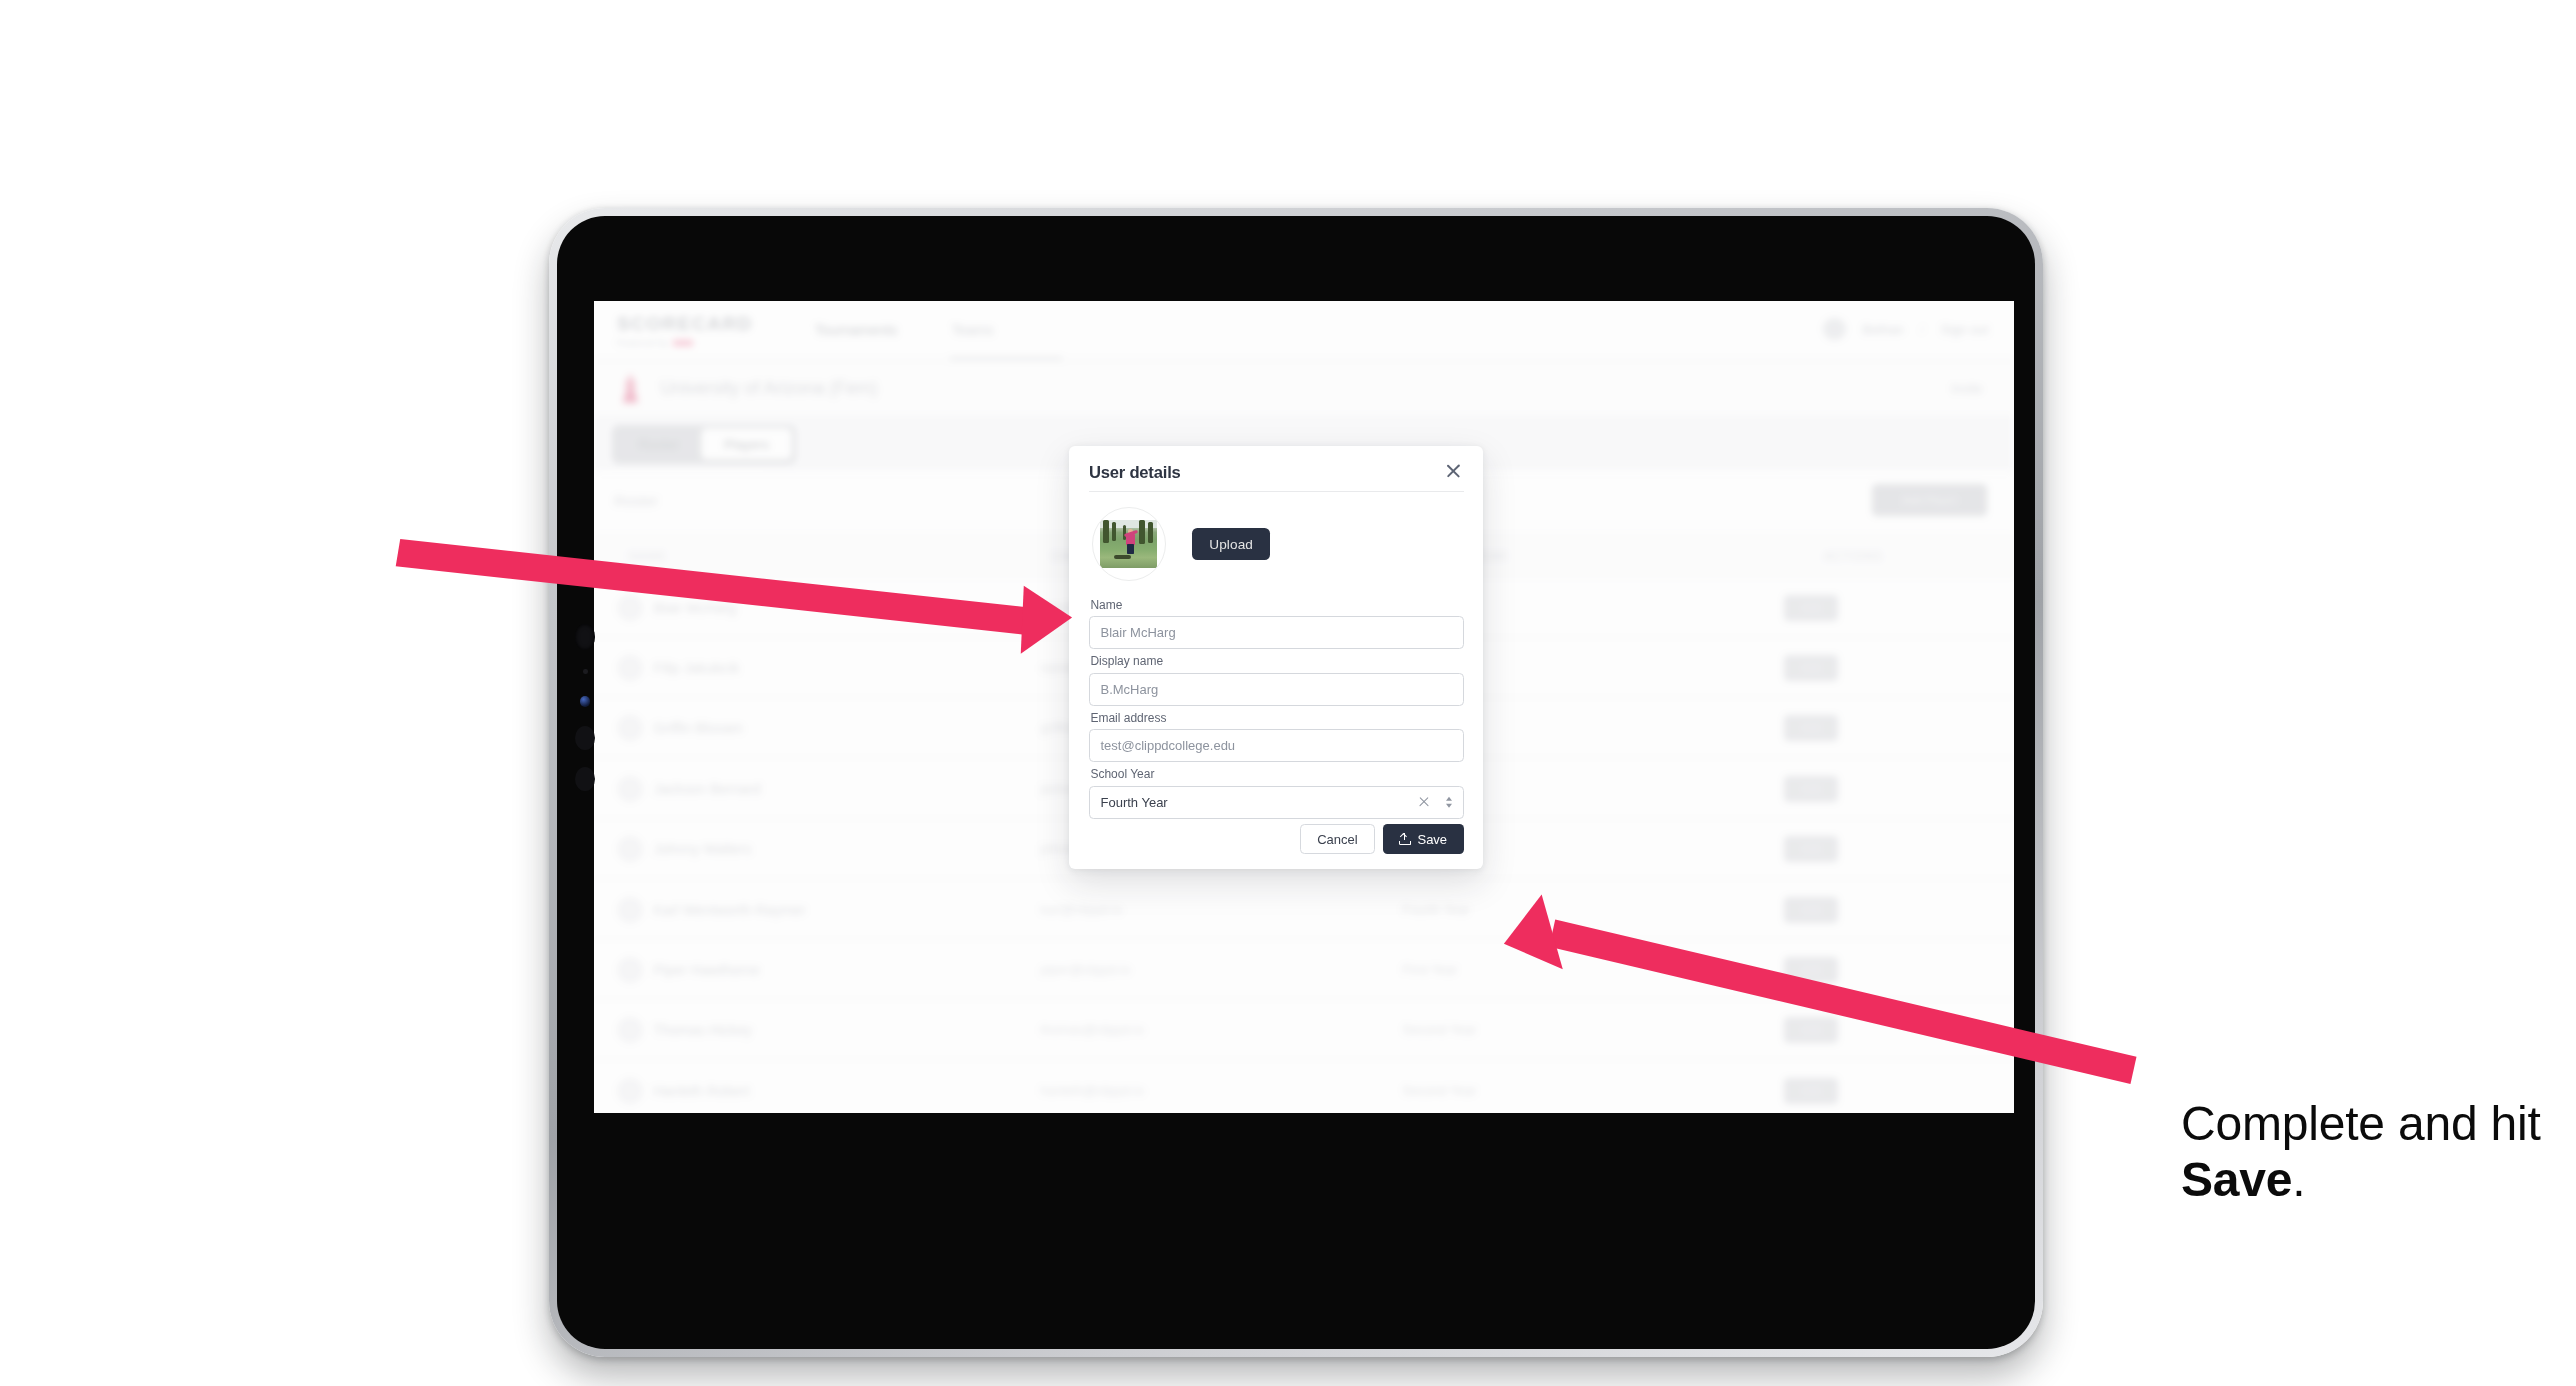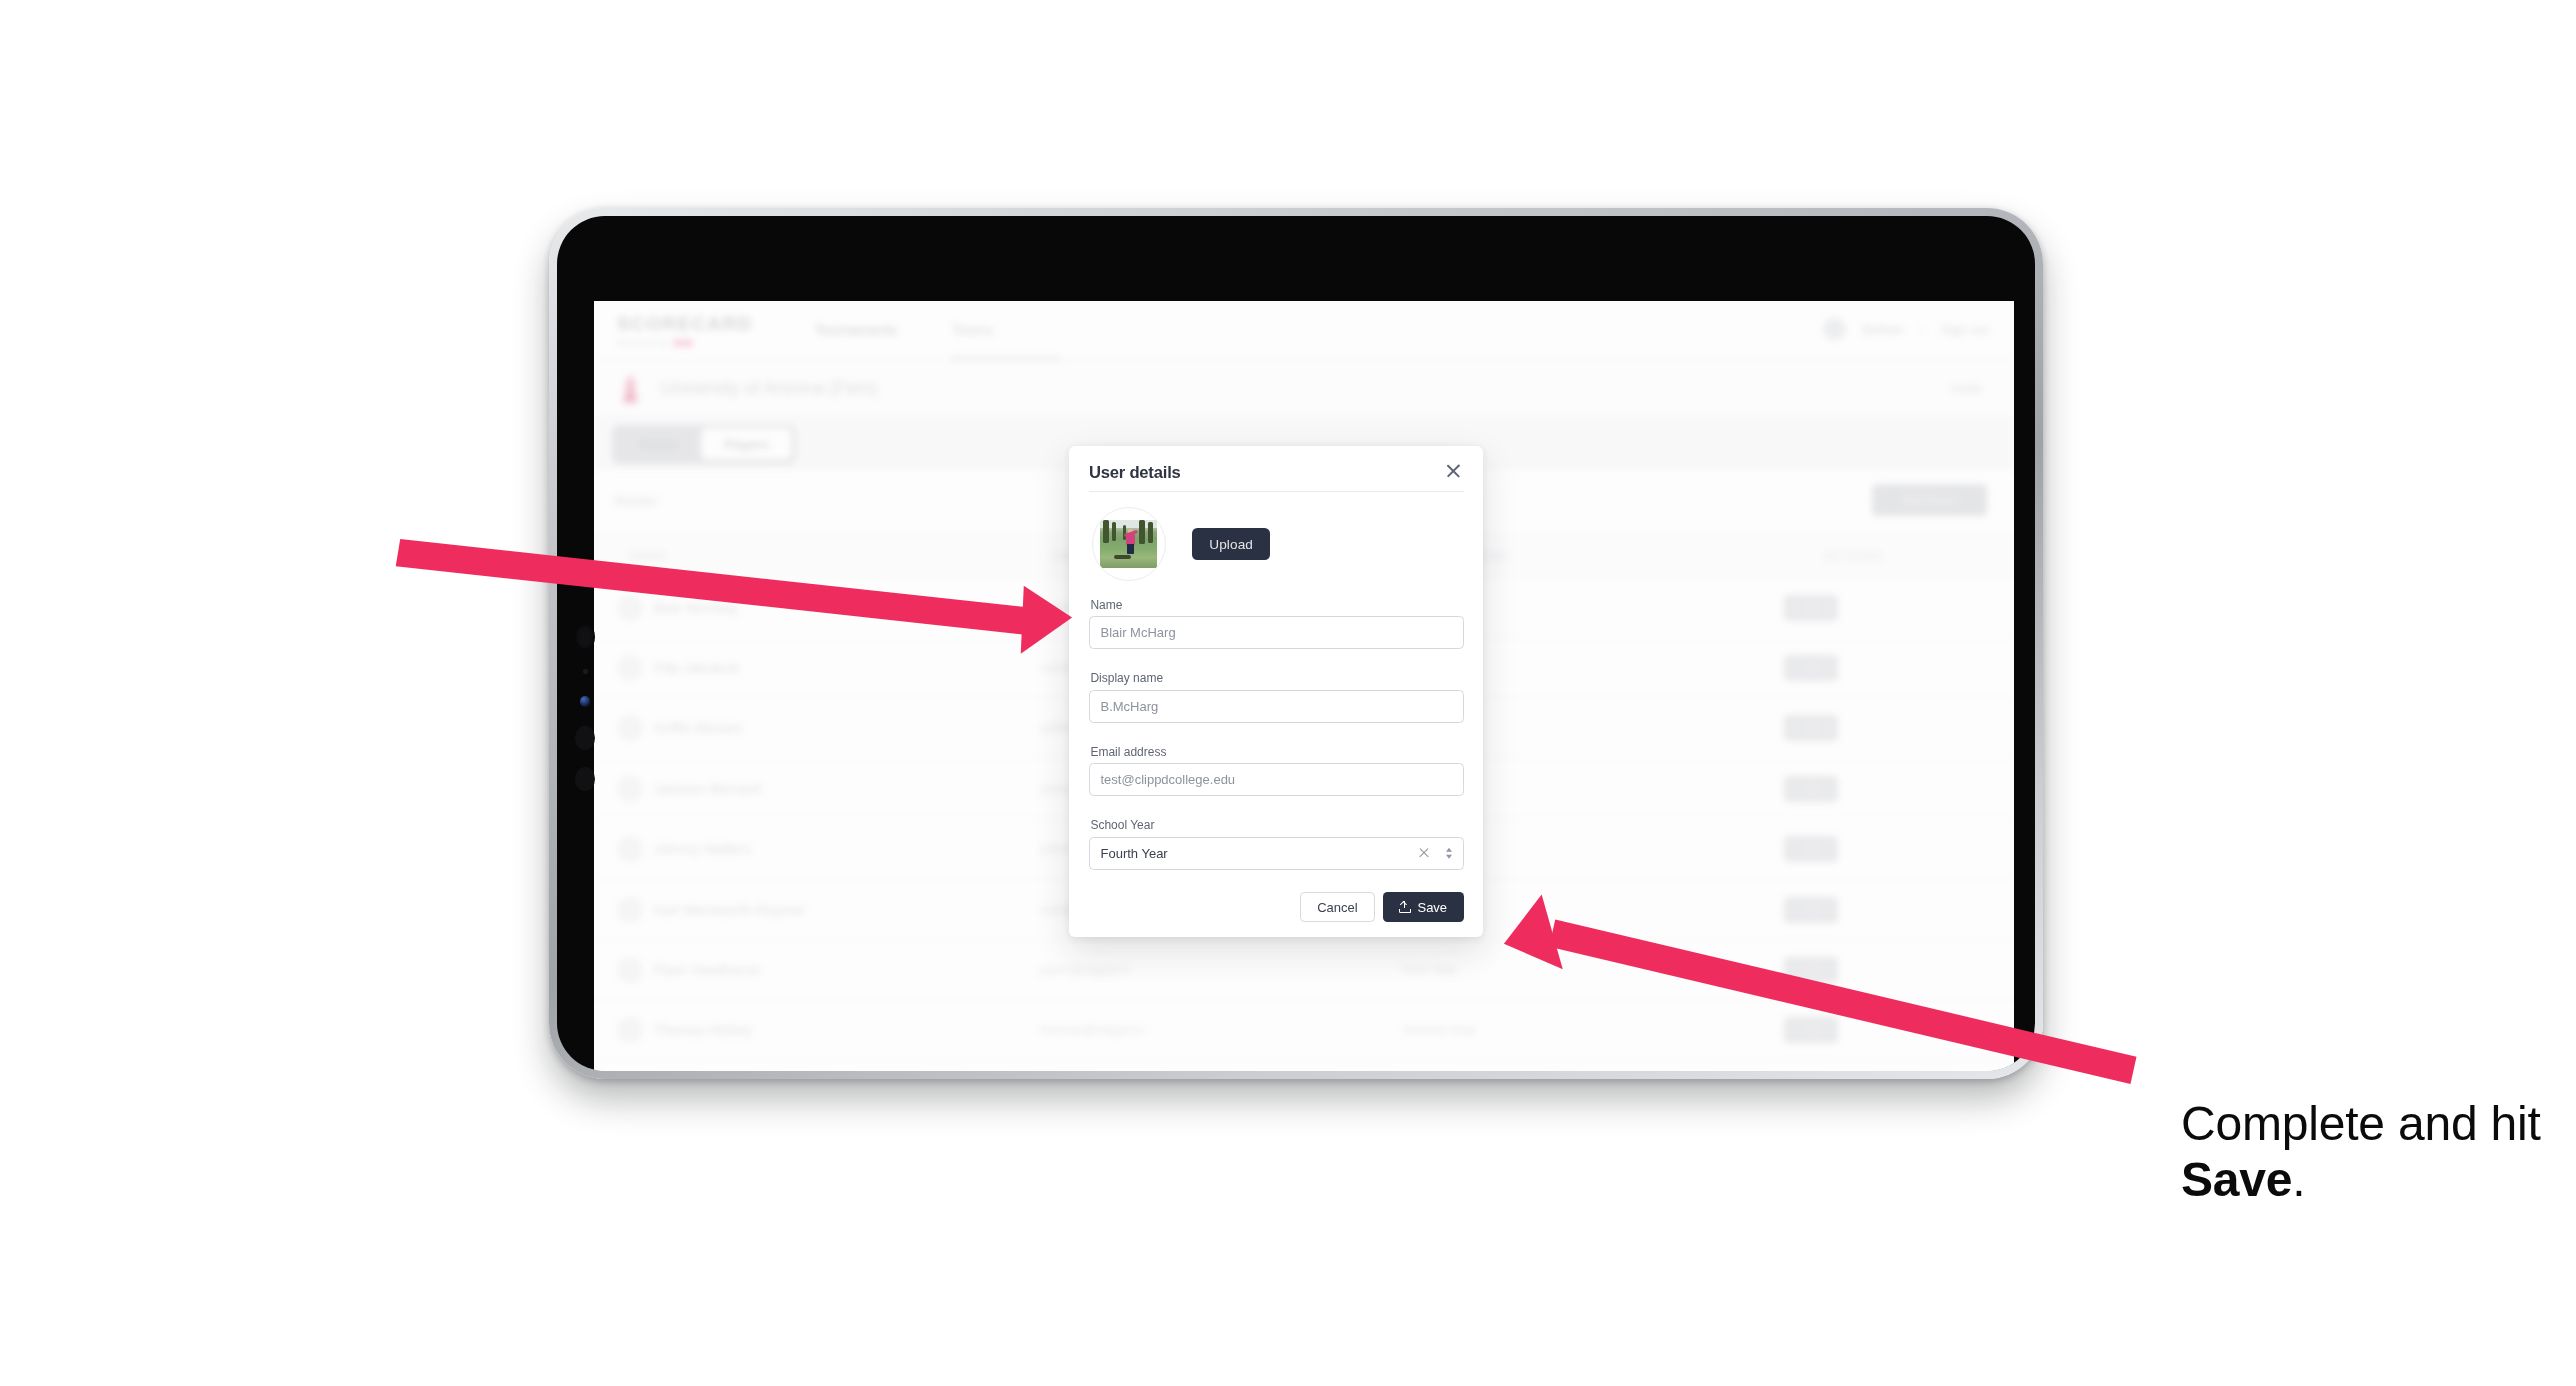--- a/index.html
+++ b/index.html
@@ -32,21 +32,21 @@
   #annot-left  { left: 7.5px;  top: 217px;  width: 513px; }
   #annot-right { left: 2181px; top: 1040px; width: 393px; }
   #annot-right .bold { font-weight: 700; }
 
   
   #tablet {
     position: absolute;
     left: 549px;
     top: 208px;
     width: 1494px;
-    height: 871px;
+    height: 1149px;
     border-radius: 56px;
     background: linear-gradient(160deg,#e9eaec 0%, #c6c8cc 22%, #9fa2a7 55%, #cdced2 80%, #e6e7ea 100%);
     padding: 8.3px;
     box-shadow: 0 19.6px 35px rgba(20,22,28,0.30), 0 2.3px 7.5px rgba(20,22,28,0.22);
   }
   #tablet-black {
     position: relative;
     width: 100%;
     height: 100%;
     border-radius: 48px;
@@ -210,21 +210,21 @@
     padding:8.3px 17.4px; border-radius:5.3px; border:none; cursor:pointer;
     letter-spacing:0.1px;
   }
 
   .field-label { font-size:12px; color:#5f6573; margin:0 0 4.5px 1.5px; }
   .field-input {
     width:100%; height:33px; border:0.8px solid #d5d8dd; border-radius:4.5px;
     background:#ffffff; padding:0 10.6px; font-size:13px; color:#8d939e;
     font-family:"Liberation Sans", sans-serif;
   }
-  .field-block { margin-bottom:22px; }
+  .field-block { margin-bottom:5px; }
 
   .select-wrap { position:relative; }
   .select-input { color:#3b414e; padding-right:54px; }
   .sel-clear {
     position:absolute; right:33px; top:50%; transform:translateY(-50%);
     width:13.6px; height:13.6px;
   }
   .sel-clear::before, .sel-clear::after {
     content:""; position:absolute; left:0.8px; top:6px; width:12px; height:1.4px;
     background:#8f95a0; border-radius:1.5px;

